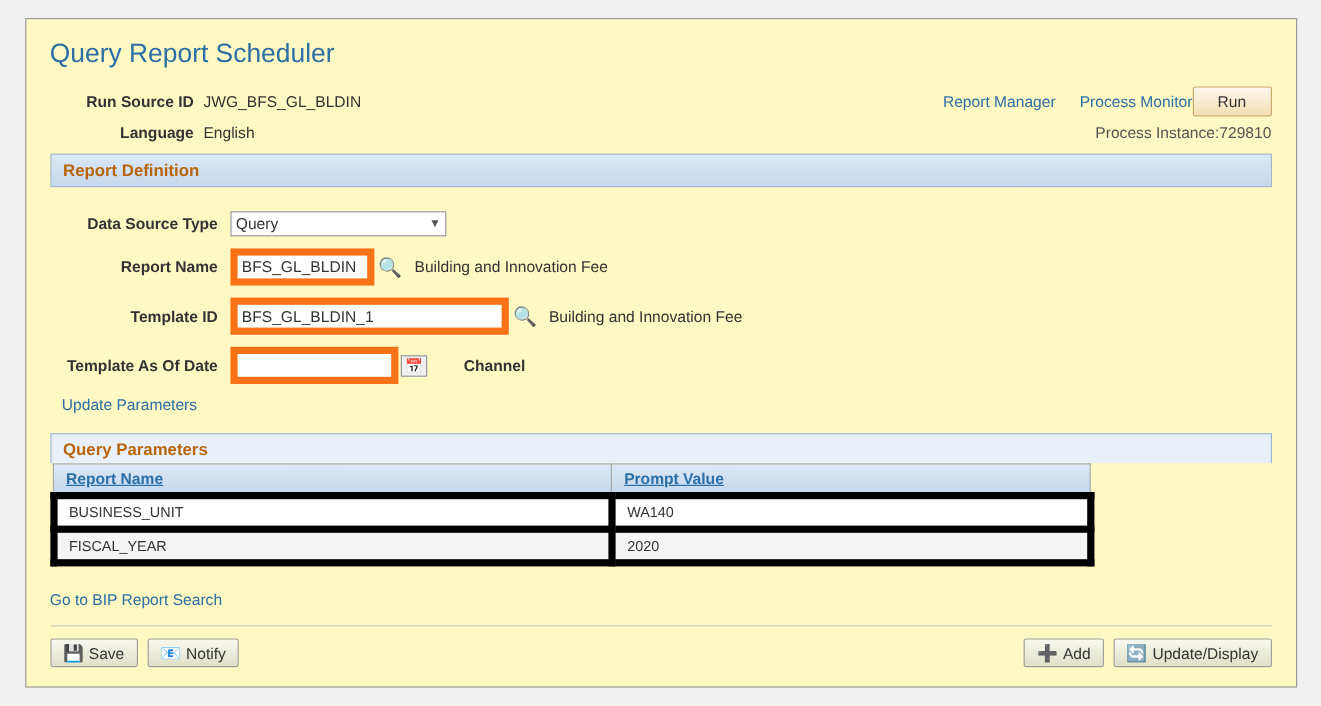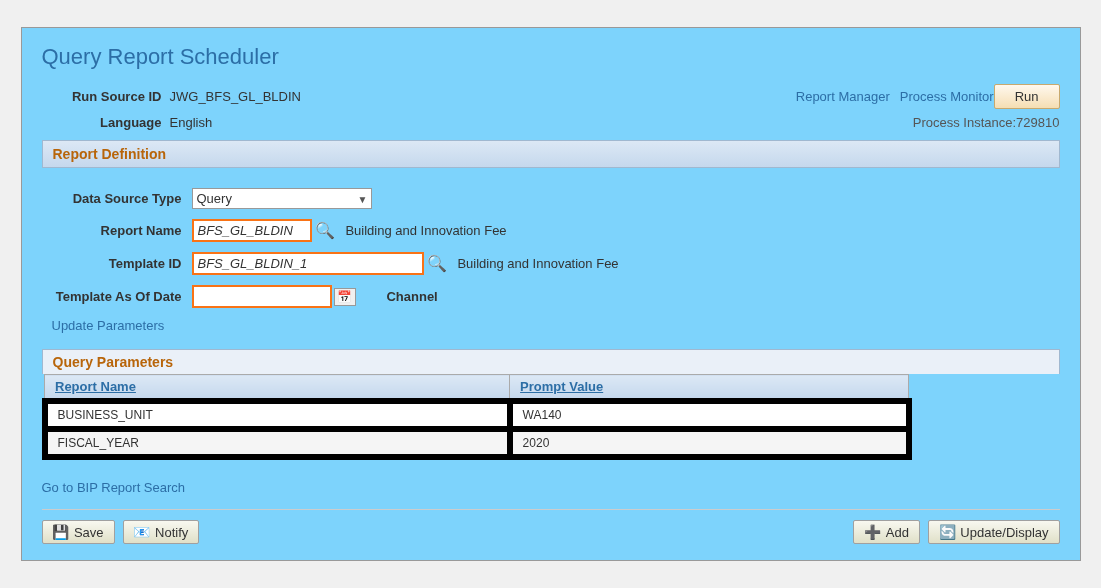--- a/index.html
+++ b/index.html
@@ -1,34 +1,34 @@
 <!DOCTYPE html>
 <html><head>
   <meta charset="utf-8">
   <style>
     * { box-sizing: border-box; margin: 0; padding: 0; }
     body { font-family: Arial, sans-serif; font-size: 13px; background: #f0f0f0; display: flex; justify-content: center; align-items: center; min-height: 100vh; }
-    .page-wrapper { width: 1060px; background: #7dd3fc; border: 1px solid #999; padding: 16px 20px 16px 20px; }
+    .page-wrapper { width: 1060px; background: #fef9c3; border: 1px solid #999; padding: 16px 20px 16px 20px; }
     .page-title { font-size: 22px; color: #2c6ea6; font-weight: normal; margin-bottom: 14px; }
     .header-label { font-weight: bold; color: #333; width: 120px; text-align: right; margin-right: 8px; }
     .header-value { color: #333; flex: 1; }
-    .header-links { display: flex; gap: 10px; margin-left: 60px; }
+    .header-links { display: flex; gap: 20px; margin-left: 60px; }
     .header-links a { color: #2c6ea6; text-decoration: none; font-size: 13px; }
     .run-button { background: linear-gradient(to bottom, #fff8ee, #f5deb3); border: 1px solid #c8a96e; color: #333; padding: 4px 20px; font-size: 13px; cursor: pointer; border-radius: 2px; }
     .process-instance { color: #555; font-size: 13px; }
     .header-top { display: flex; align-items: center; margin-bottom: 6px; }
     .header-mid { display: flex; align-items: center; margin-bottom: 10px; }
     .run-btn-wrapper { margin-left: auto; }
 
     .section-header { background: linear-gradient(to bottom, #dce8f5, #c5d8ed); border: 1px solid #a0b8d0; padding: 5px 10px; font-size: 14px; color: #b8650a; font-weight: bold; margin-bottom: 10px; }
     .form-area { padding: 0 10px; margin-top: 20px; }
     .form-row { display: flex; align-items: center; margin-bottom: 10px; }
     .form-label { font-weight: bold; color: #333; text-align: right; margin-right: 10px; }
     .form-label.w130 { width: 130px; }
-    .form-input { border: 2px solid #f97316; padding: 2px 4px; font-size: 13px; color: #333; font-style: italic; }
+    .form-input { border: 6px solid #f97316; padding: 2px 4px; font-size: 13px; color: #333; }
     .form-input.w120 { width: 120px; }
     .form-input.w280 { width: 232px; }
     .form-input.w140 { width: 140px; }
     .form-desc { color: #333; margin-left: 10px; font-size: 13px; }
     .search-icon { color: #2c6ea6; font-size: 16px; margin-left: 4px; cursor: pointer; }
     .select-wrapper { position: relative; display: inline-block; }
     .form-select { border: 1px solid #999; padding: 2px 16px 2px 4px; font-size: 13px; color: #333; background: #fff; appearance: none; width: 180px; cursor: pointer; }
     .select-arrow { position: absolute; right: 4px; top: 50%; transform: translateY(-50%); pointer-events: none; font-size: 10px; color: #555; }
     .calendar-icon { display: inline-block; border: 1px solid #999; padding: 1px 3px; margin-left: 2px; cursor: pointer; font-size: 12px; color: #555; background: #f0f0f0; }
     .channel-label { font-weight: bold; color: #333; margin-left: 30px; font-size: 13px; }

